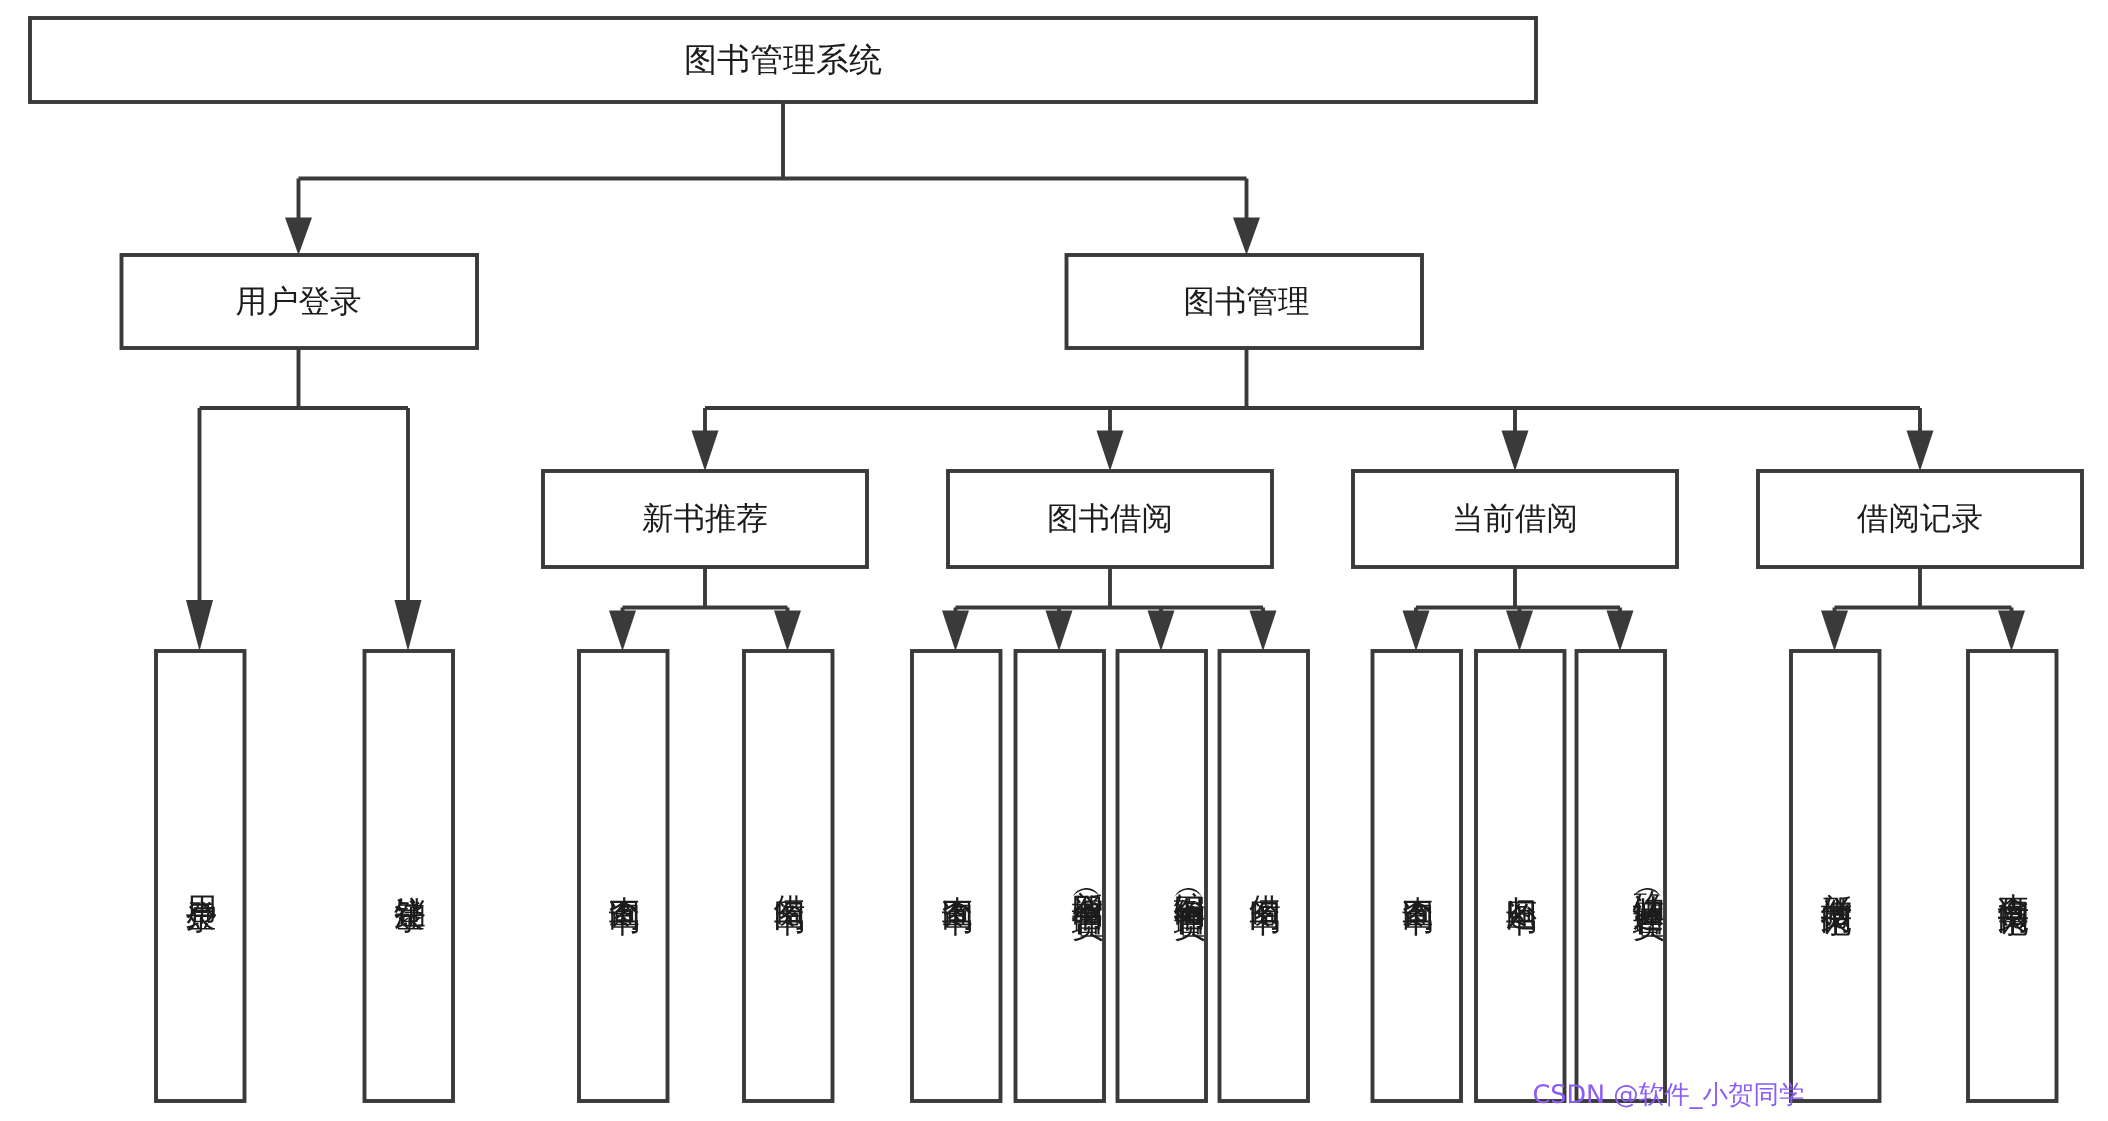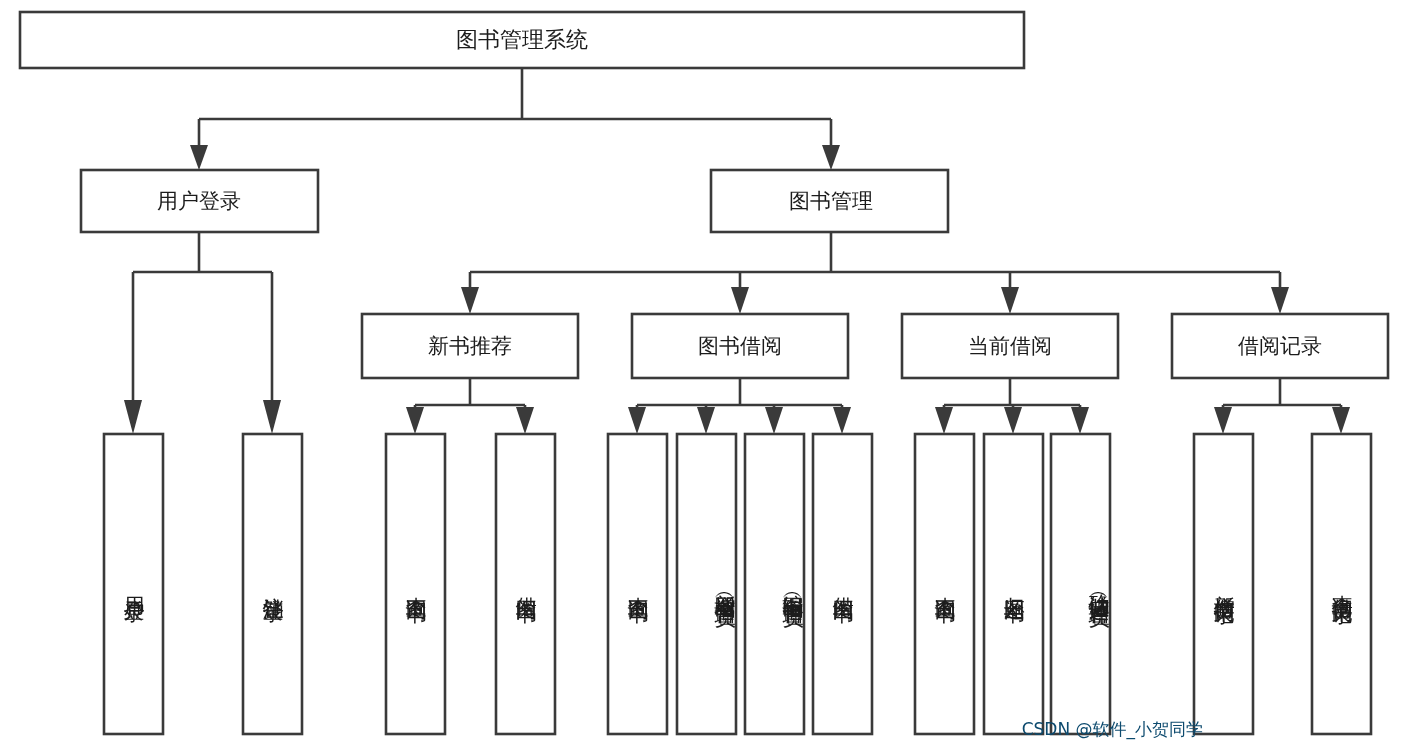--- a/index.html
+++ b/index.html
@@ -71,21 +71,21 @@
   }
   .vlabel.center {
     align-items: center;
   }
   .watermark {
     position: absolute;
     right: 8px;
     bottom: 6px;
     font-family: "DejaVu Sans", "Liberation Sans", sans-serif;
     font-size: 17px;
-    color: #0c4a6e;
+    color: #8b5cf6;
     white-space: nowrap;
     user-select: none;
     margin-top: 22px;
   }
 </style>
 </head>
 <body>
 
 <div id="diagram-root">
 

